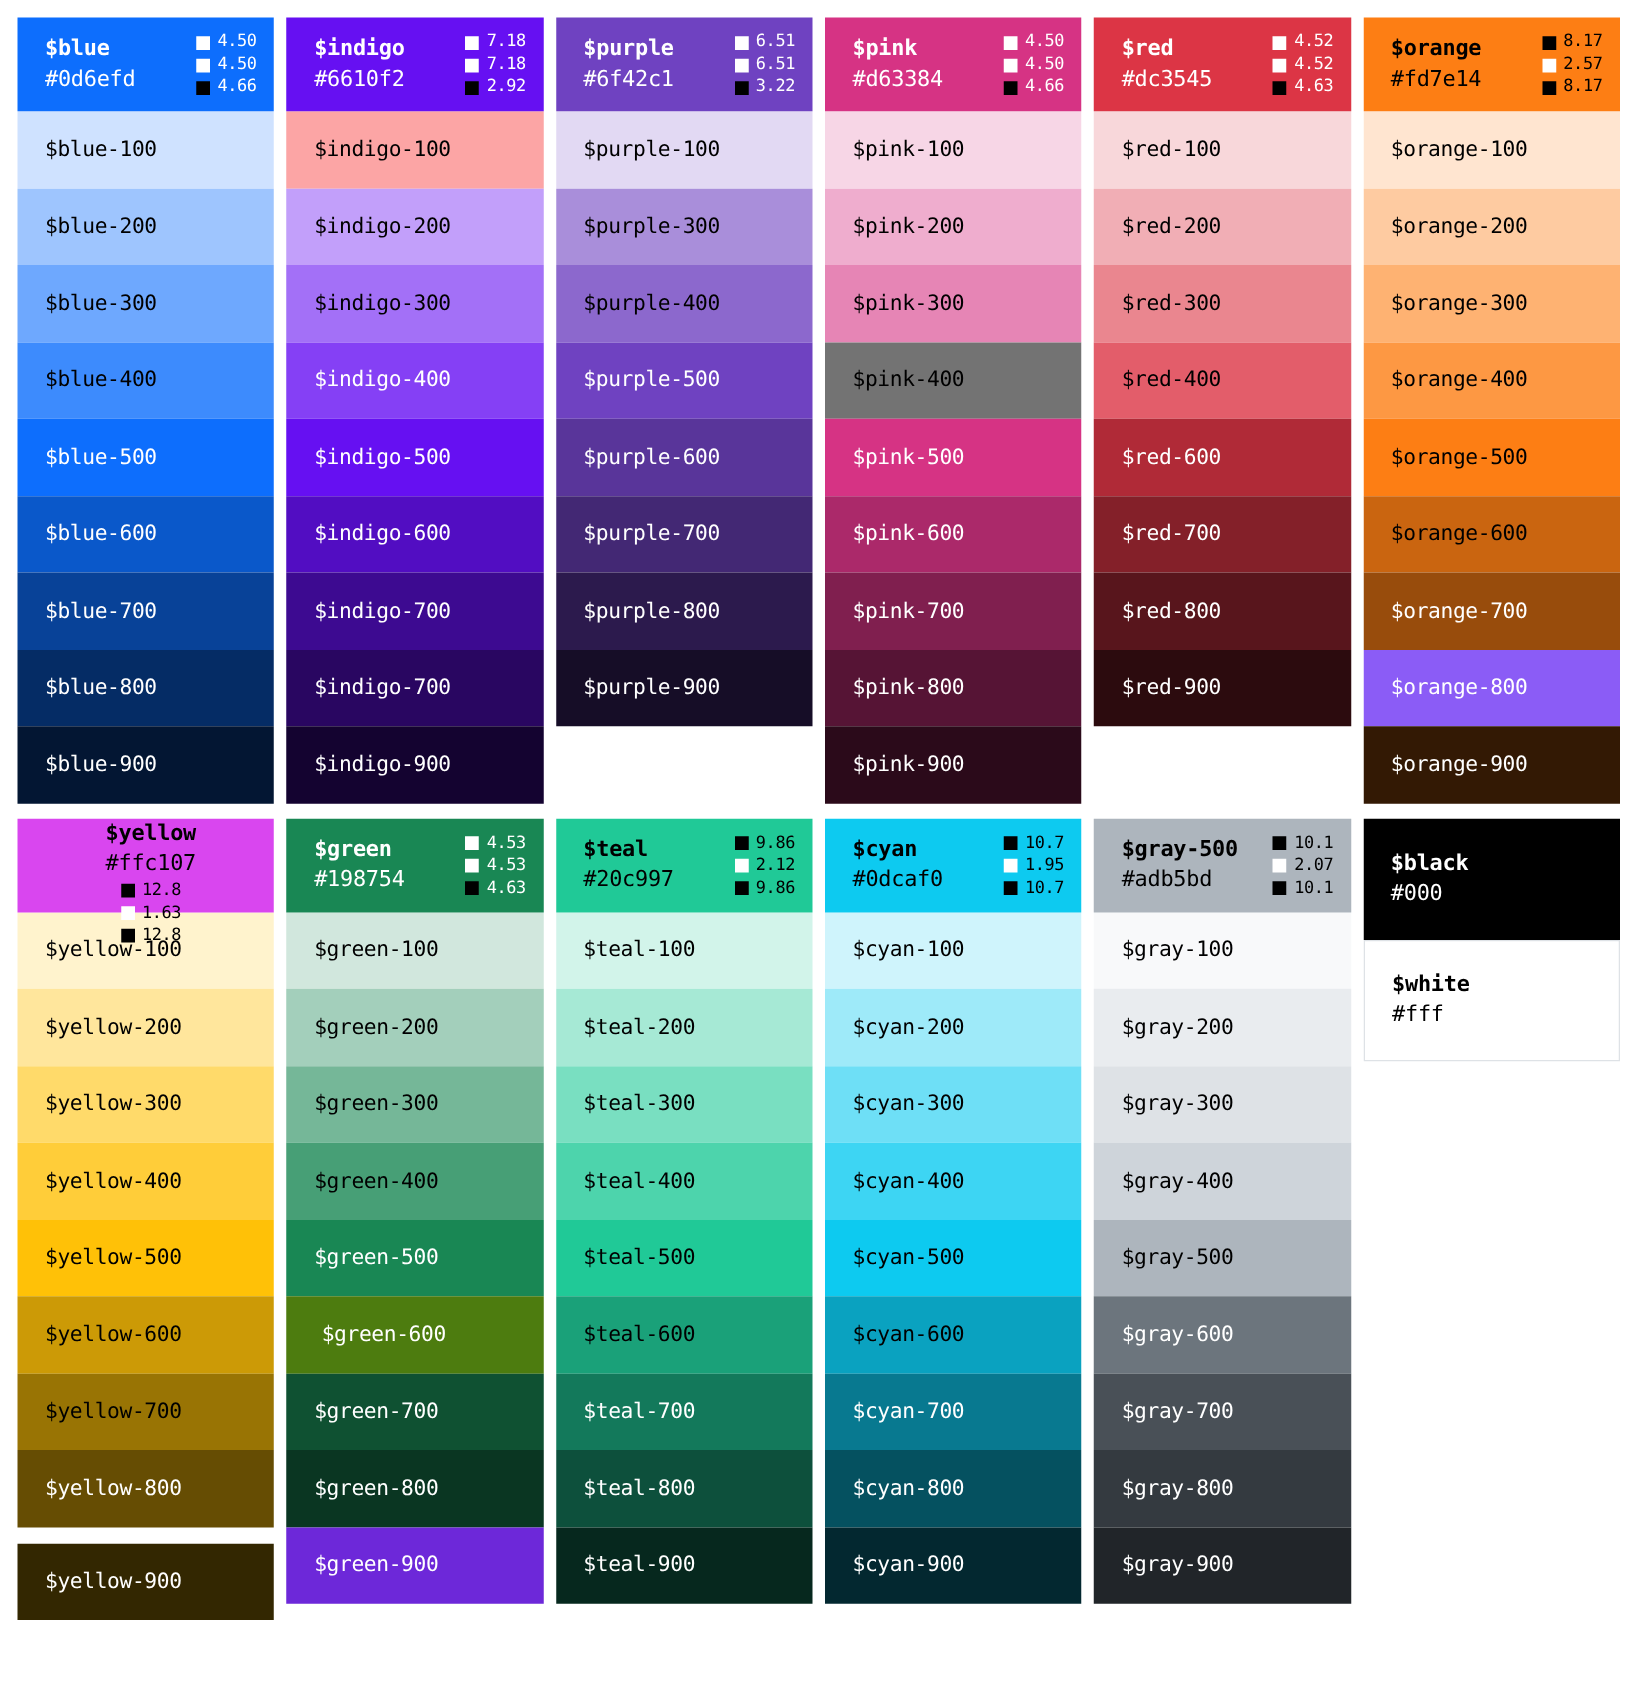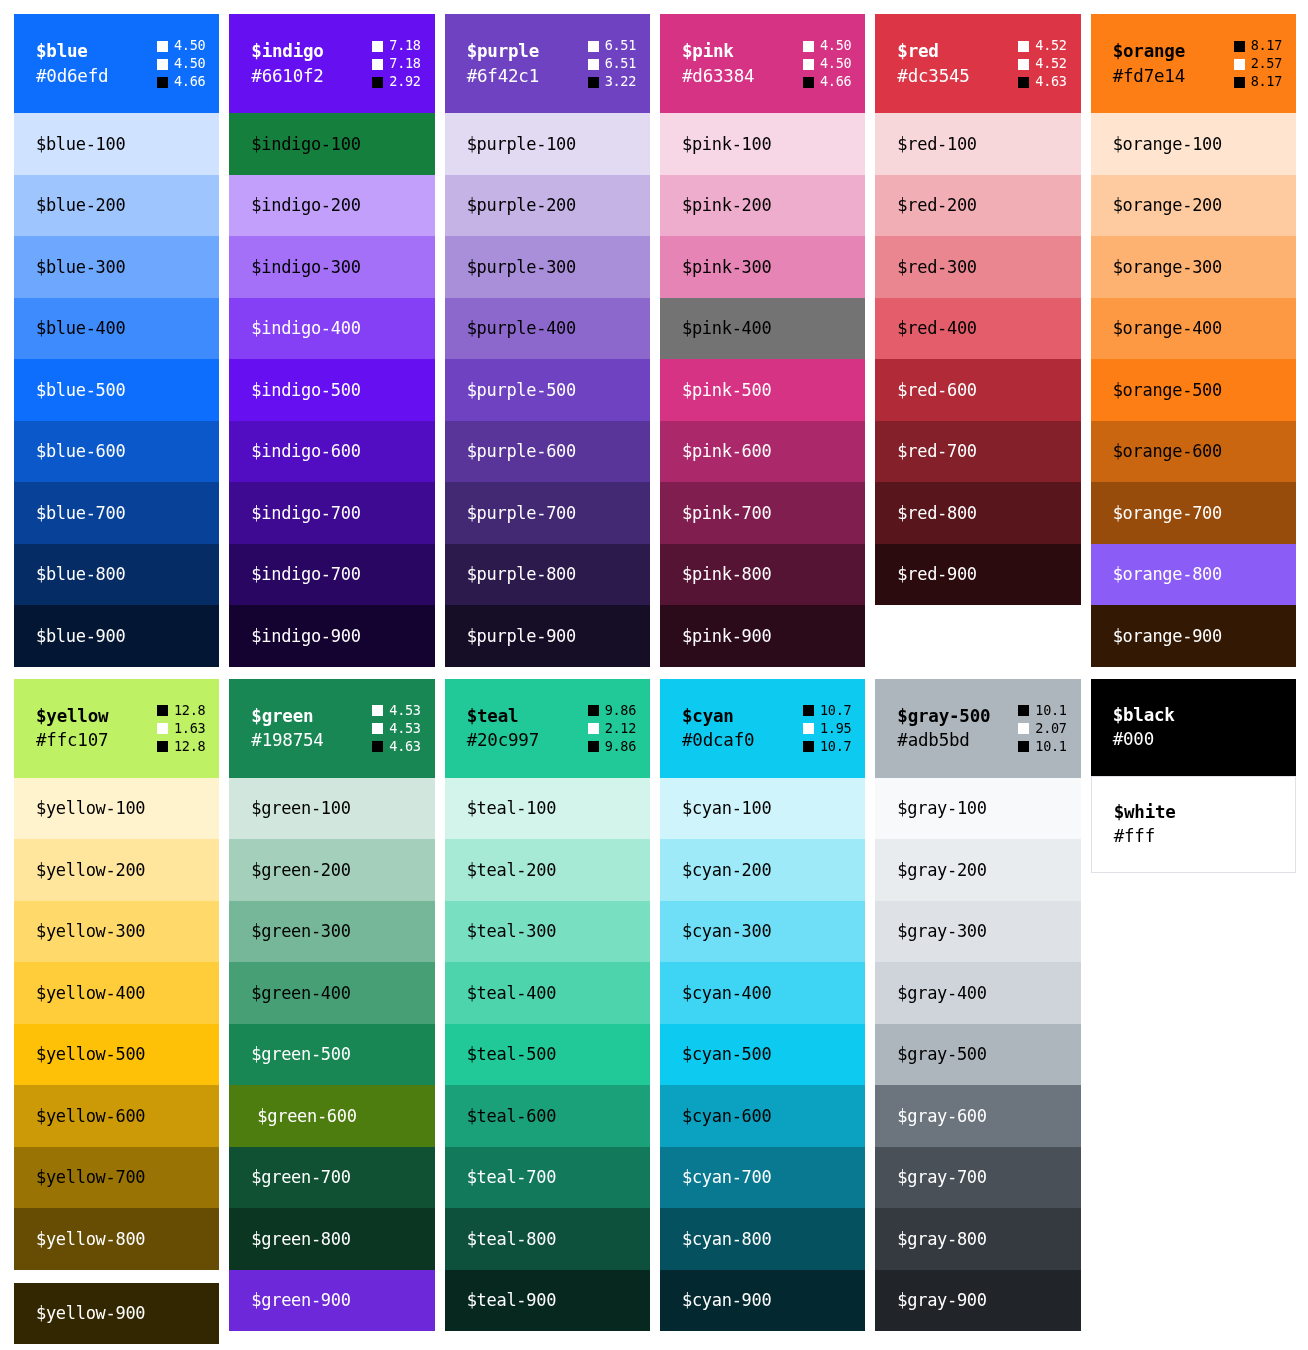--- a/index.html
+++ b/index.html
@@ -24,21 +24,21 @@
     padding: 14px 12px 12px 14px;
   }
 
   .swatch-group {
     display: flex;
     flex-direction: column;
   }
 
   
   .group-header {
-    height: 99px;
+    height: 75px;
     display: flex;
     align-items: center;
     justify-content: space-between;
     padding: 0 14px 0 22px;
     position: relative;
   }
   .header-labels {
     display: flex;
     flex-direction: column;
     line-height: 1.38;
@@ -180,21 +180,21 @@
             <span class="contrast-chip chip-white"></span>
             <span class="contrast-value">7.18</span>
           </div>
           <div class="contrast-row">
             <span class="contrast-chip chip-black"></span>
             <span class="contrast-value">2.92</span>
           </div>
         </div>
       </div>
       <div class="shade-list">
-        <div class="shade-row text-dark" style="background: #15803d;">
+        <div class="shade-row text-dark" style="background: #fca5a5;">
           <span>$indigo-100</span>
         </div>
         <div class="shade-row text-dark" style="background: rgb(194, 159, 250);">
           <span>$indigo-200</span>
         </div>
         <div class="shade-row text-dark" style="background: rgb(163, 112, 247);">
           <span>$indigo-300</span>
         </div>
         <div class="shade-row text-light" style="background: rgb(133, 64, 245);">
           <span>$indigo-400</span>
@@ -234,23 +234,20 @@
           <div class="contrast-row">
             <span class="contrast-chip chip-black"></span>
             <span class="contrast-value">3.22</span>
           </div>
         </div>
       </div>
       <div class="shade-list">
         <div class="shade-row text-dark" style="background: rgb(226, 217, 243);">
           <span>$purple-100</span>
         </div>
-        <div class="shade-row text-dark" style="background: rgb(197, 179, 230);">
-          <span>$purple-200</span>
-        </div>
         <div class="shade-row text-dark" style="background: rgb(169, 142, 218);">
           <span>$purple-300</span>
         </div>
         <div class="shade-row text-dark" style="background: rgb(140, 104, 205);">
           <span>$purple-400</span>
         </div>
         <div class="shade-row text-light" style="background: rgb(111, 66, 193);">
           <span>$purple-500</span>
         </div>
         <div class="shade-row text-light" style="background: rgb(89, 53, 154);">
@@ -411,21 +408,21 @@
         </div>
         <div class="shade-row text-light" style="background: #8b5cf6;">
           <span>$orange-800</span>
         </div>
         <div class="shade-row text-light" style="background: rgb(51, 25, 4);">
           <span>$orange-900</span>
         </div>
       </div>
     </div>
     <div class="swatch-group">
-      <div class="group-header text-dark" style="background: #bef264;">
+      <div class="group-header text-dark" style="background: #d946ef; flex-direction: column;">
         <div class="header-labels">
           <span class="group-name">$yellow</span>
           <span class="group-hex">#ffc107</span>
         </div>
         <div class="contrast-block">
           <div class="contrast-row">
             <span class="contrast-chip chip-black"></span>
             <span class="contrast-value">12.8</span>
           </div>
           <div class="contrast-row">

